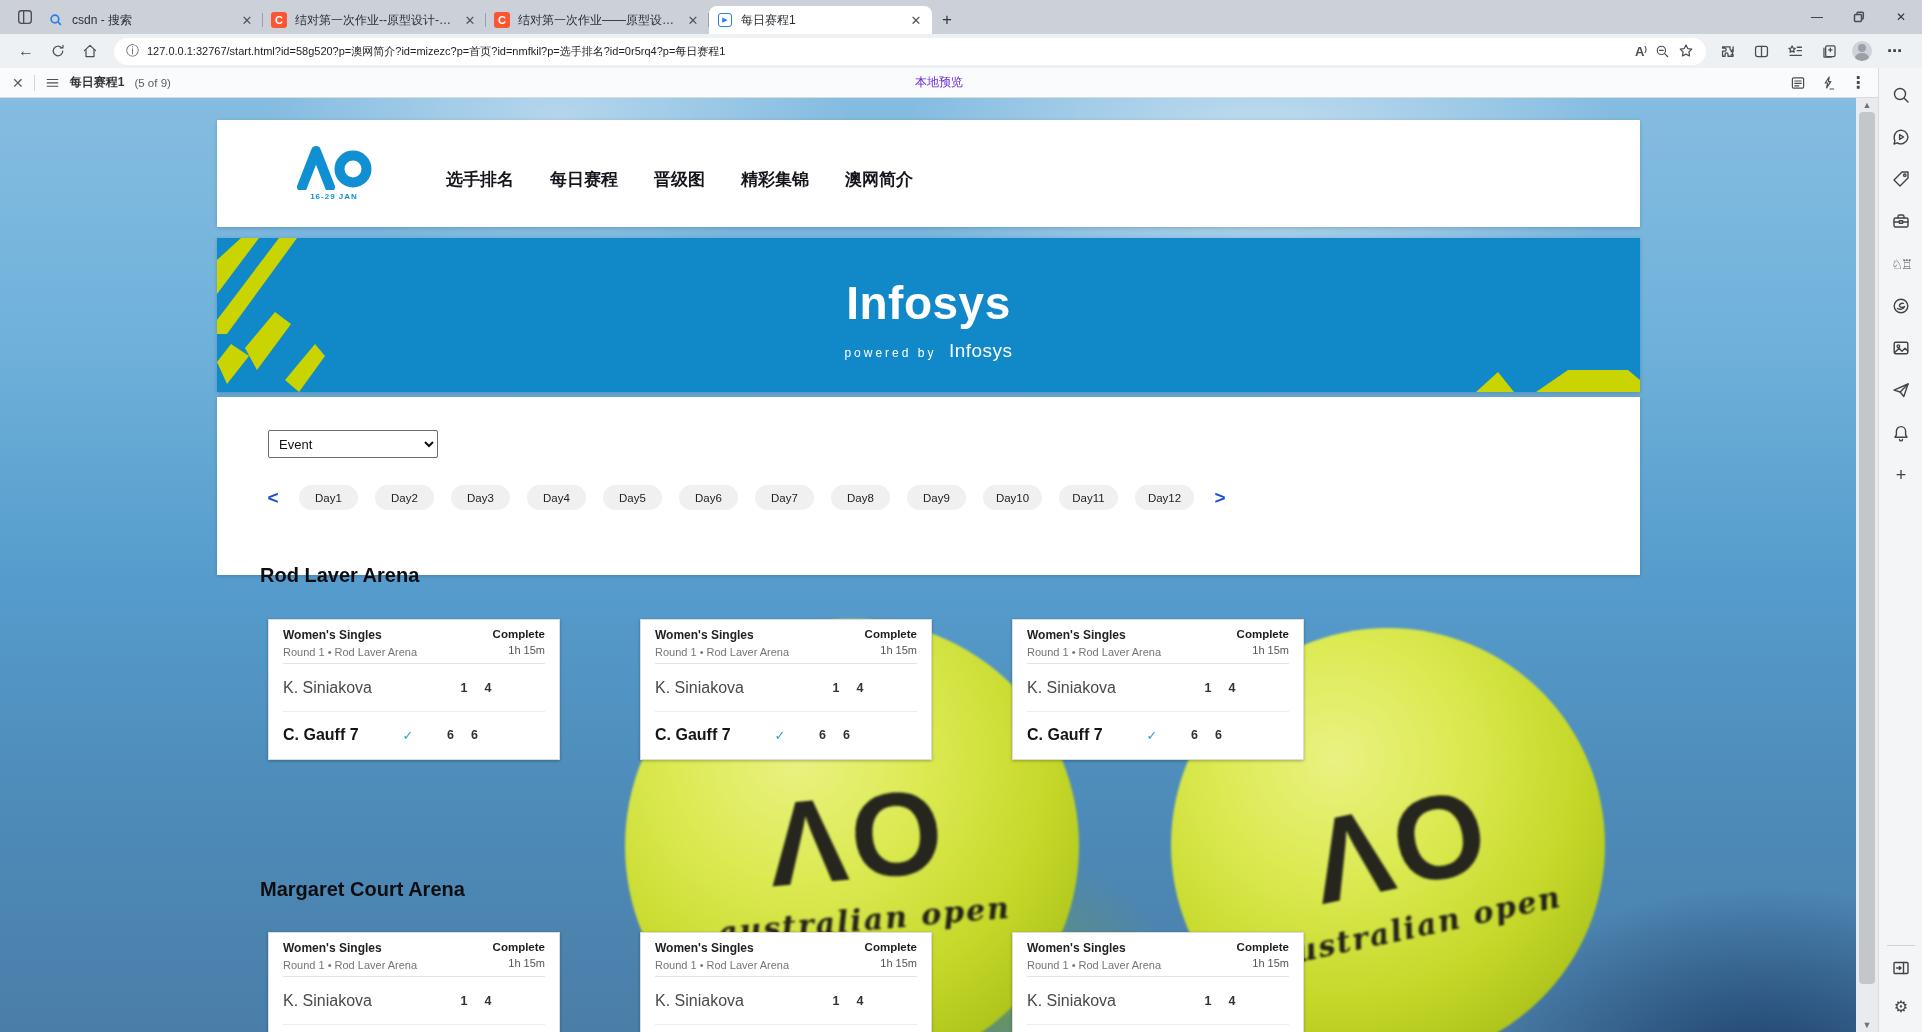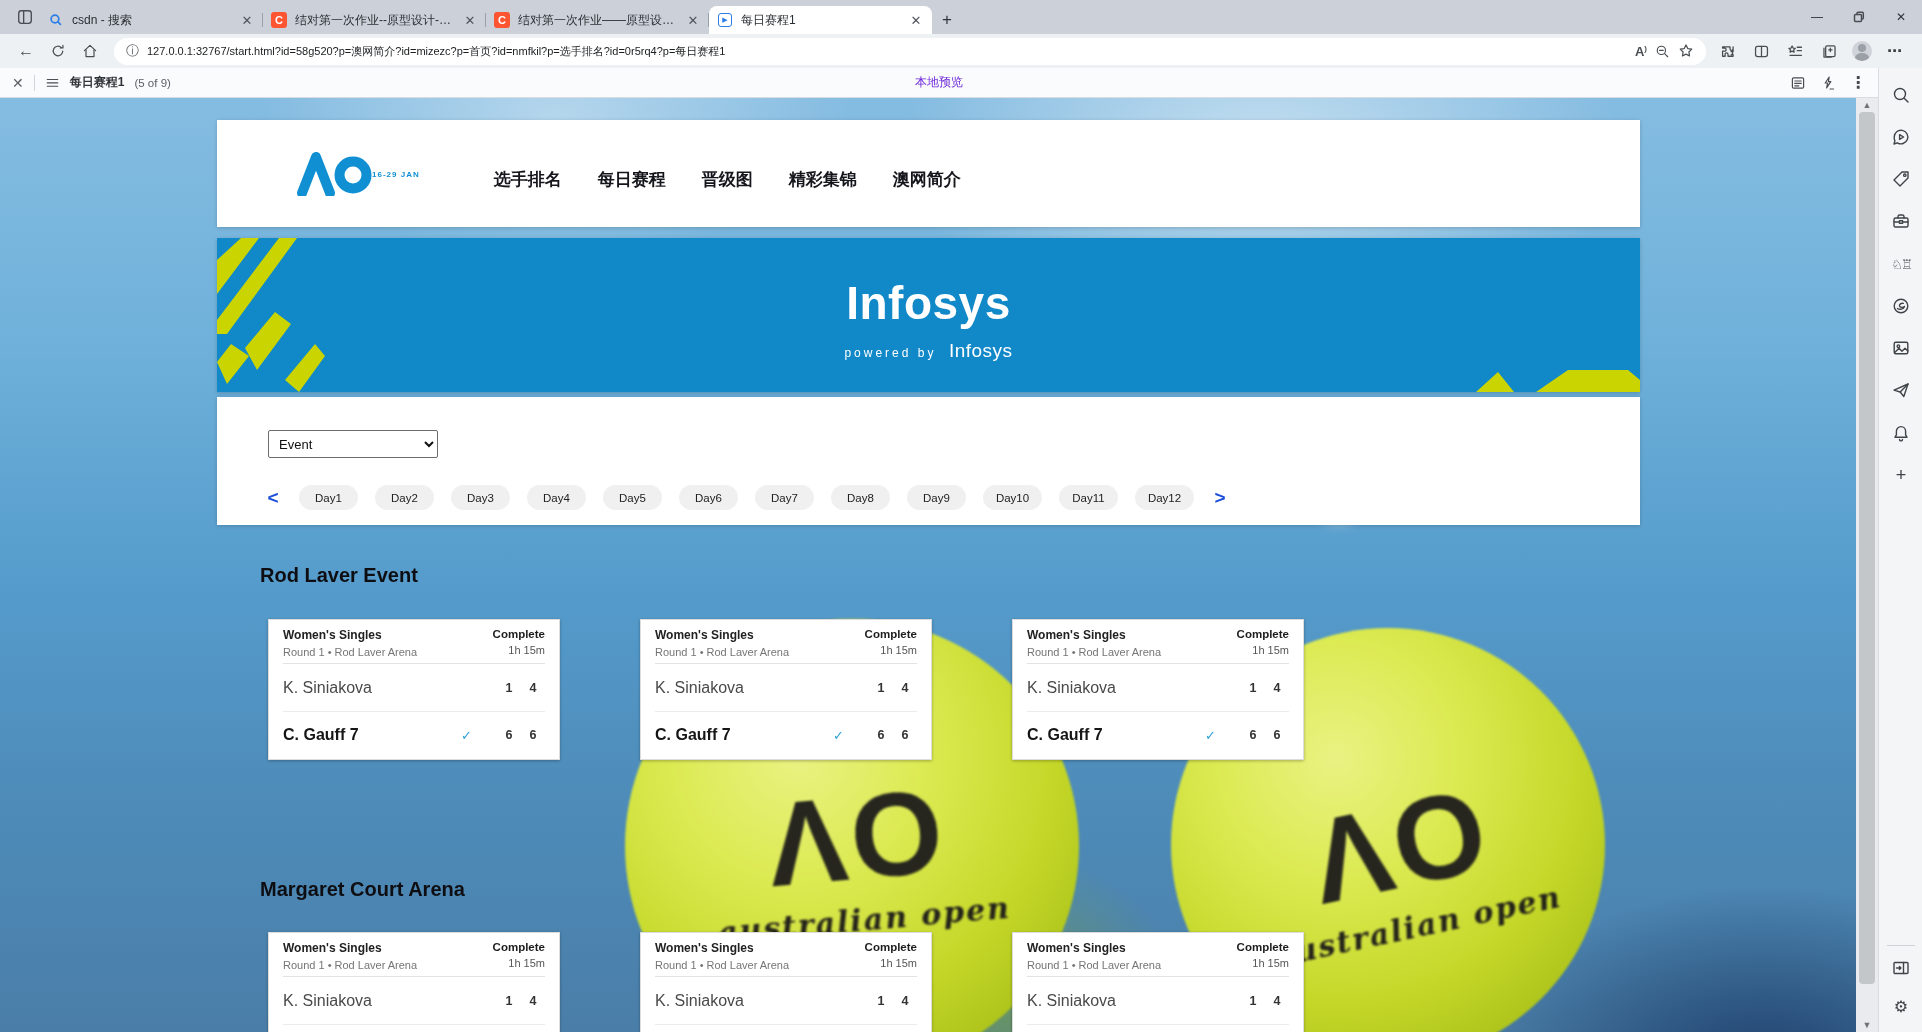--- a/index.html
+++ b/index.html
@@ -59,53 +59,53 @@
   .ball-1{left:625px;top:521px;width:454px;height:454px;}
   .ball-2{left:1171px;top:530px;width:434px;height:434px;}
   .ball-inner{position:absolute;left:0;top:0;right:0;text-align:center;transform:rotate(-5deg);}
   .ball-2 .ball-inner{transform:rotate(-12deg);}
   .ball-ao{font-size:118px;font-weight:bold;color:#26261e;letter-spacing:4px;margin-top:160px;line-height:1;filter:blur(.6px);}
   .ball-script{font-family:"DejaVu Serif","Liberation Serif",serif;font-style:italic;font-size:30px;font-weight:bold;color:#23221a;letter-spacing:2px;margin-top:6px;filter:blur(.6px);}
 
   
   .page{position:absolute;left:217px;top:22px;width:1423px;}
   .site-header{height:107px;background:#fff;display:flex;align-items:center;box-shadow:0 1px 4px rgba(0,0,0,.18);}
-  .logo{margin-left:79px;display:flex;flex-direction:row;align-items:center;}
+  .logo{margin-left:79px;display:flex;flex-direction:column;align-items:center;}
   .logo-dates{font-size:8px;font-weight:bold;color:#1090d2;letter-spacing:1px;margin-top:2px;}
   .main-nav{display:flex;gap:36px;margin-left:74px;}
   .nav-item{font-size:17px;font-weight:bold;color:#15151c;cursor:pointer;margin-top:12px;}
 
   .banner{margin-top:11px;height:154px;background:#1188c8;position:relative;overflow:hidden;box-shadow:0 1px 4px rgba(0,0,0,.18);}
   .banner-title{text-align:center;color:#fff;font-size:46px;font-weight:bold;margin-top:38px;letter-spacing:.5px;}
   .banner-powered{text-align:center;color:#fff;margin-top:10px;}
   .powered-prefix{font-size:12px;letter-spacing:3px;}
   .powered-brand{font-size:19px;letter-spacing:.5px;margin-left:8px;font-weight:500;}
   .lime-left{position:absolute;left:0;top:0;}
   .lime-right{position:absolute;right:0;bottom:0;}
 
-  .filterbox{margin-top:5px;height:128px;background:#fff;position:relative;box-shadow:0 1px 4px rgba(0,0,0,.18);padding-left:28px;}
+  .filterbox{margin-top:5px;height:178px;background:#fff;position:relative;box-shadow:0 1px 4px rgba(0,0,0,.18);padding-left:28px;}
   .event-select{position:absolute;left:51px;top:33px;width:170px;height:28px;font-size:13px;padding-left:6px;border:1px solid #6c6c6c;border-radius:2px;background:#fff;color:#111;font-family:inherit;}
   .days-row{position:absolute;left:47px;top:88px;display:flex;align-items:center;gap:17px;}
   .chev{color:#1d4fd8;font-size:19px;font-weight:bold;width:18px;text-align:center;cursor:pointer;line-height:1;}
   .pill{width:59px;height:25px;border-radius:13px;background:#f0f0f0;font-size:11.5px;color:#222;display:flex;align-items:center;justify-content:center;cursor:pointer;}
 
   
   .arena-heading{position:absolute;font-size:20px;font-weight:bold;color:#0e0e12;}
   .hd-1{left:260px;top:466px;}
   .hd-2{left:260px;top:780px;}
   .cards-row{position:absolute;display:flex;gap:80px;}
   .row-1{left:268px;top:521px;}
   .row-2{left:268px;top:834px;}
   .card{width:292px;height:141px;background:#fff;border:1px solid #dcdcdc;box-shadow:0 1px 3px rgba(0,0,0,.28);padding:0 14px;}
   .card-head{height:44px;border-bottom:1px solid #e3e3e3;display:flex;justify-content:space-between;padding-top:8px;}
   .cat{font-size:12px;font-weight:bold;color:#222;}
   .round{font-size:11px;color:#757575;margin-top:4px;}
   .status{font-size:11.5px;font-weight:bold;color:#1d1d1d;text-align:right;}
   .dur{font-size:11px;color:#555;margin-top:4px;text-align:right;}
-  .prow{height:47px;display:flex;align-items:center;justify-content:space-between;}
+  .prow{height:47px;display:flex;align-items:center;gap:44px;}
   .prow+.prow{border-top:1px solid #ececec;}
   .pname{font-size:16px;color:#4a4a4a;}
   .pname.win{font-weight:bold;color:#161616;}
   .pscore{display:flex;align-items:center;}
   .check{width:36px;color:#2aa0d8;font-size:13px;}
   .s{width:24px;text-align:center;font-weight:bold;font-size:12.5px;color:#333;}
 
   
   .scrollbar{position:absolute;left:1856px;top:98px;width:22px;height:934px;background:#e9ebee;}
   .sb-arrow{position:absolute;left:0;width:22px;height:14px;color:#6f7378;font-size:9px;text-align:center;line-height:14px;}
@@ -346,21 +346,21 @@
             <div class="pill">Day9</div>
             <div class="pill">Day10</div>
             <div class="pill">Day11</div>
             <div class="pill">Day12</div>
           </span>
         <span class="chev">&gt;</span>
       </div>
     </div>
   </div>
 
-  <div class="arena-heading hd-1">Rod Laver Event</div>
+  <div class="arena-heading hd-1">Rod Laver Arena</div>
   <div class="cards-row row-1">
       <div class="card">
     <div class="card-head">
       <div>
         <div class="cat">Women's Singles</div>
         <div class="round">Round 1 • Rod Laver Arena</div>
       </div>
       <div>
         <div class="status">Complete</div>
         <div class="dur">1h 15m</div>

